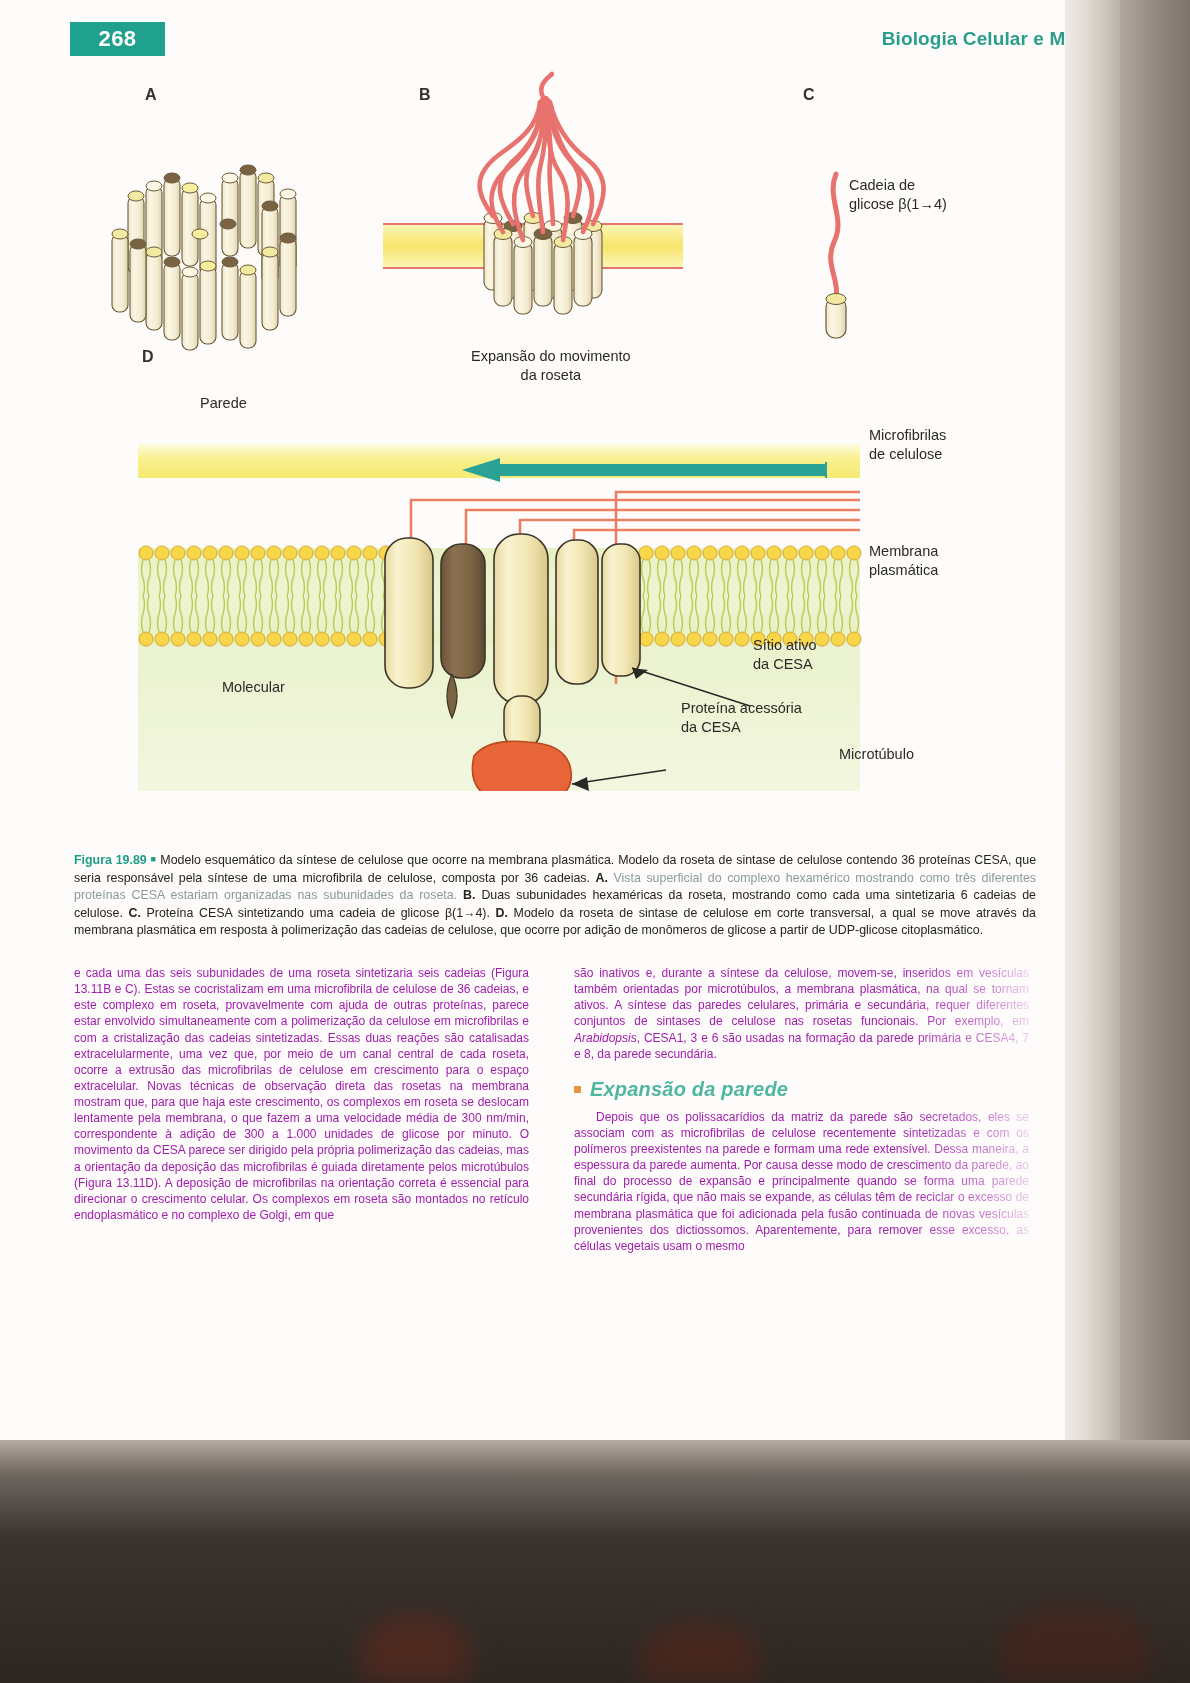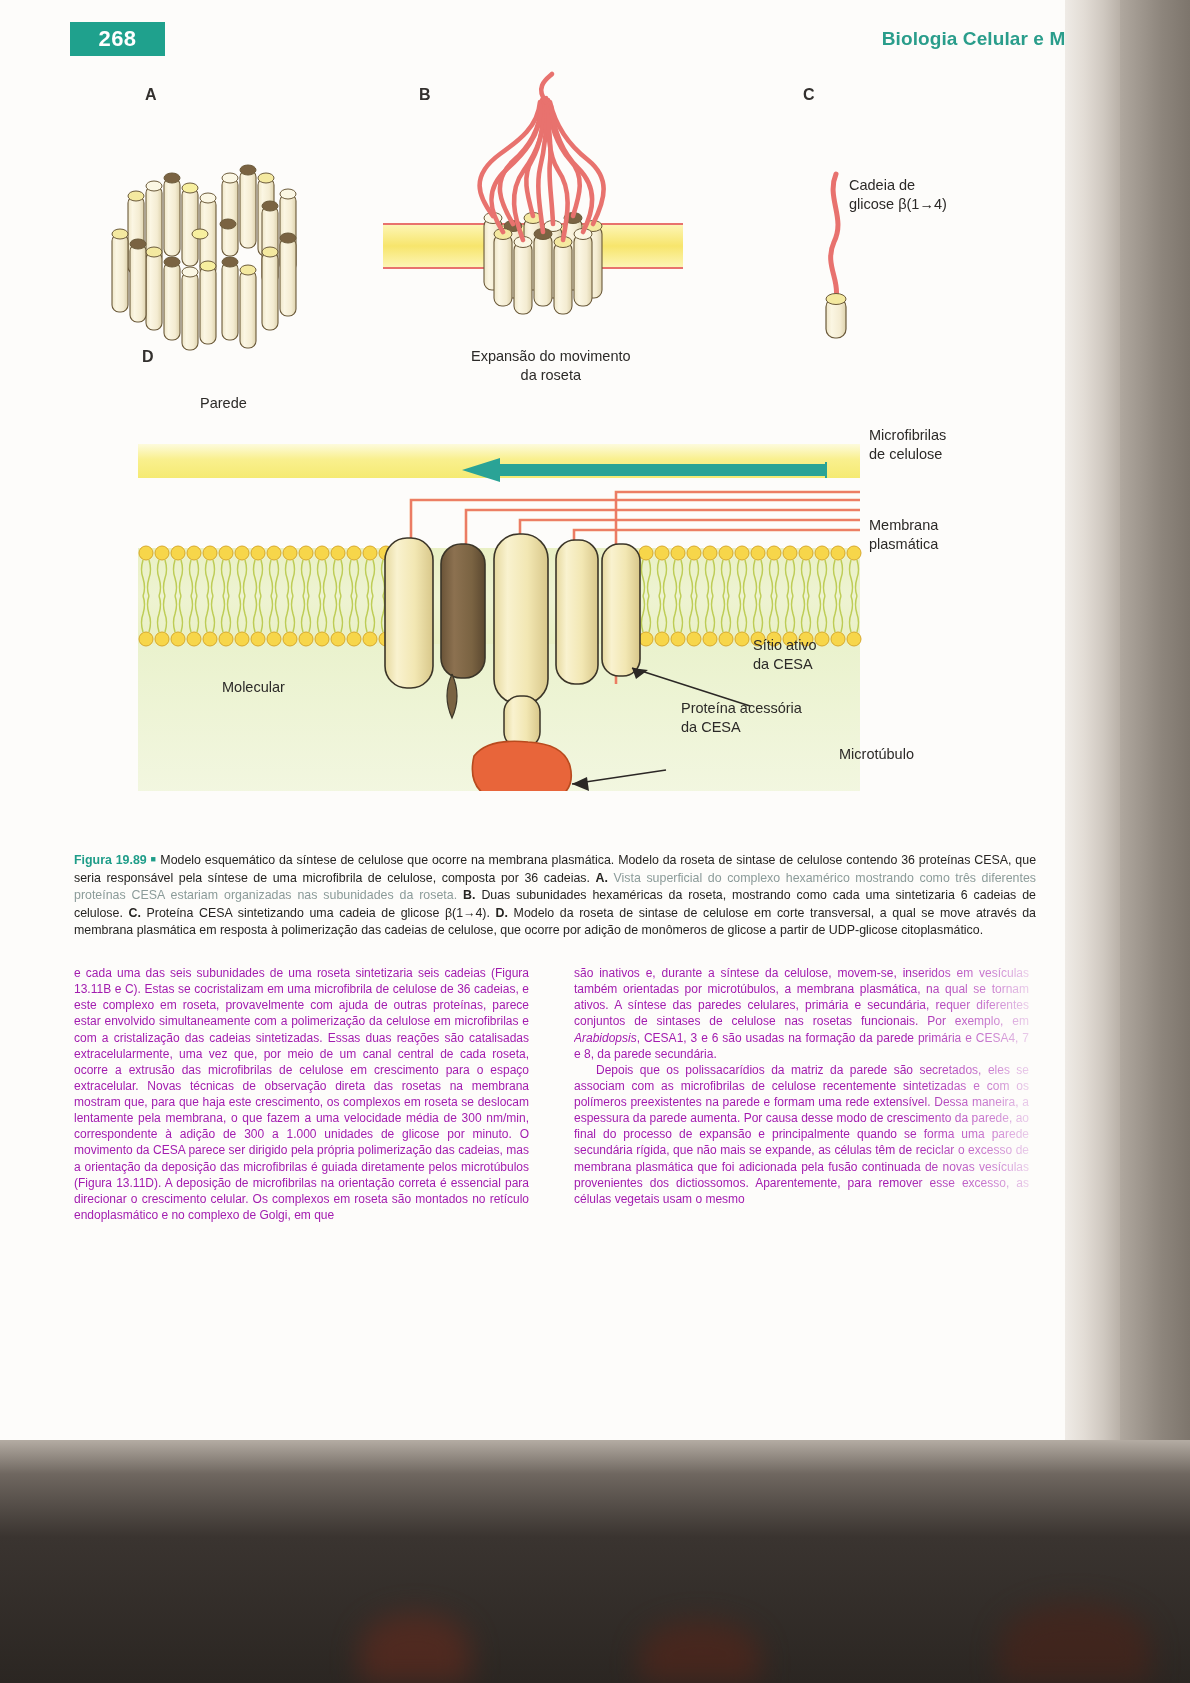--- a/index.html
+++ b/index.html
@@ -511,21 +511,21 @@
     <div class="panel-letter" style="left:142px; top:282px;">D</div>
 
     
     <div class="dlabel" style="left:849px; top:110px;">Cadeia de
 glicose β(1→4)</div>
     <div class="dlabel" style="left:471px; top:281px; text-align:center;">Expansão do movimento
 da roseta</div>
     <div class="dlabel" style="left:152px; top:328px;margin-left:48px;">Parede</div>
     <div class="dlabel" style="left:869px; top:360px;">Microfibrilas
 de celulose</div>
-    <div class="dlabel" style="left:869px; top:450px;">Membrana
+    <div class="dlabel" style="left:869px; top:476px;">Membrana
 plasmática</div>
     <div class="dlabel" style="left:753px; top:570px;">Sítio ativo
 da CESA</div>
     <div class="dlabel" style="left:681px; top:633px;">Proteína acessória
 da CESA</div>
     <div class="dlabel" style="left:839px; top:679px;">Microtúbulo</div>
     <div class="dlabel" style="left:222px; top:612px;">Molecular</div>
   </div>
 
   <div id="caption">
@@ -535,20 +535,23 @@
   </div>
 
   <div id="cols">
     <div class="col left">
       <p>e cada uma das seis subunidades de uma roseta sintetizaria seis cadeias (Figura 13.11B e C). Estas se cocristalizam em uma microfibrila de celulose de 36 cadeias, e este complexo em roseta, provavelmente com ajuda de outras proteínas, parece estar envolvido simultaneamente com a polimerização da celulose em microfibrilas e com a cristalização das cadeias sintetizadas. Essas duas reações são catalisadas extracelularmente, uma vez que, por meio de um canal central de cada roseta, ocorre a extrusão das microfibrilas de celulose em crescimento para o espaço extracelular. Novas técnicas de observação direta das rosetas na membrana mostram que, para que haja este crescimento, os complexos em roseta se deslocam lentamente pela membrana, o que fazem a uma velocidade média de 300 nm/min, correspondente à adição de 300 a 1.000 unidades de glicose por minuto. O movimento da CESA parece ser dirigido pela própria polimerização das cadeias, mas a orientação da deposição das microfibrilas é guiada diretamente pelos microtúbulos (Figura 13.11D). A deposição de microfibrilas na orientação correta é essencial para direcionar o crescimento celular. Os complexos em roseta são montados no retículo endoplasmático e no complexo de Golgi, em que</p>
     </div>
 
     <div class="col right">
       <p><span>são inativos e, durante a síntese da celulose, movem-se, </span><span class="fade">inseridos em vesículas também orientadas por microtúbulos, </span><span>a membrana plasmática, na qual se tornam ativos. </span><span class="fade">A síntese das paredes celulares, primária e secundária, requer diferentes conjuntos de sintases de celulose nas rosetas funcionais. Por exemplo, em </span><i>Arabidopsis</i><span>, CESA1, 3 e 6 são usadas na formação da parede primária e CESA4, 7 e 8, da parede secundária.</span></p>
 
+      <h2 class="section">
+        <span class="bull"></span><span>Expansão da parede</span>
+      </h2>
 
       <p class="indent">Depois que os polissacarídios da matriz da parede são secretados, eles se associam com as microfibrilas de celulose recentemente sintetizadas e com os polímeros preexistentes na parede e formam uma rede extensível. Dessa maneira, a espessura da parede aumenta. Por causa desse modo de crescimento da parede, ao final do processo de expansão e principalmente quando se forma uma parede secundária rígida, que não mais se expande, as células têm de reciclar o excesso de membrana plasmática que foi adicionada pela fusão continuada de novas vesículas provenientes dos dictiossomos. Aparentemente, para remover esse excesso, as células vegetais usam o mesmo</p>
     </div>
   </div>
 
 </div>
 
 <div id="gutter"></div>
 <div id="outer-right"></div>
 <div id="bottom-dark">

